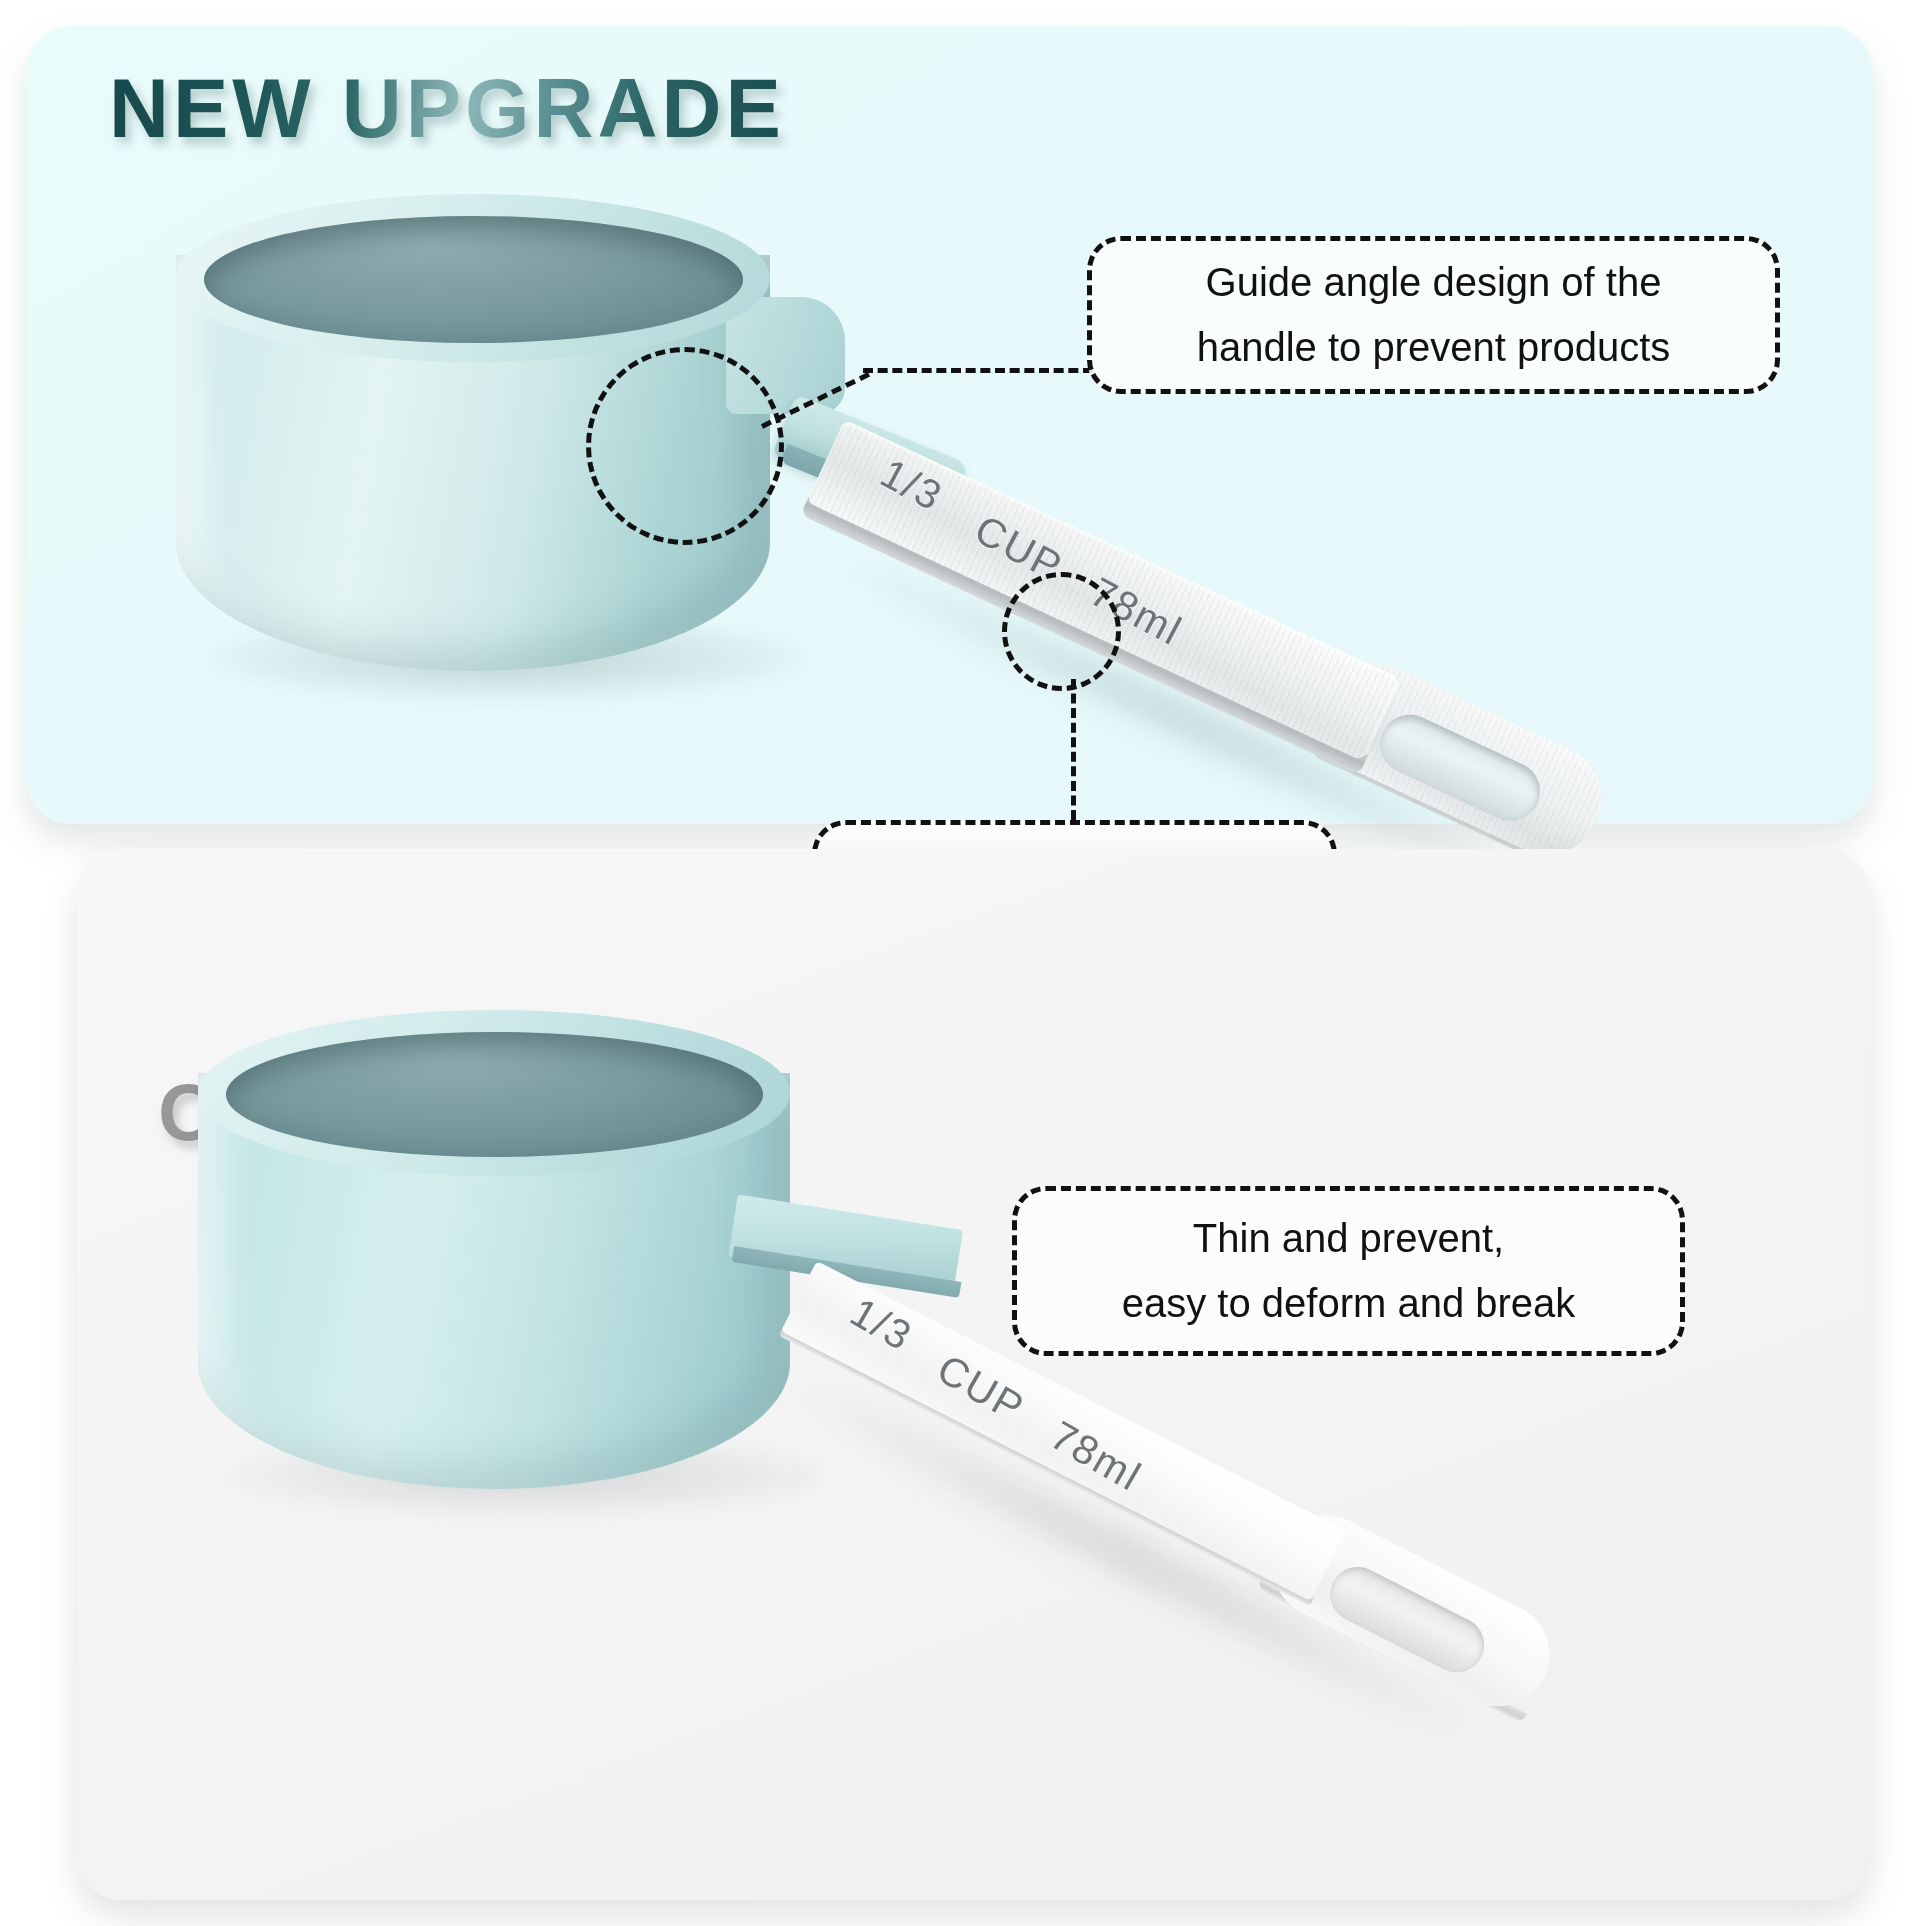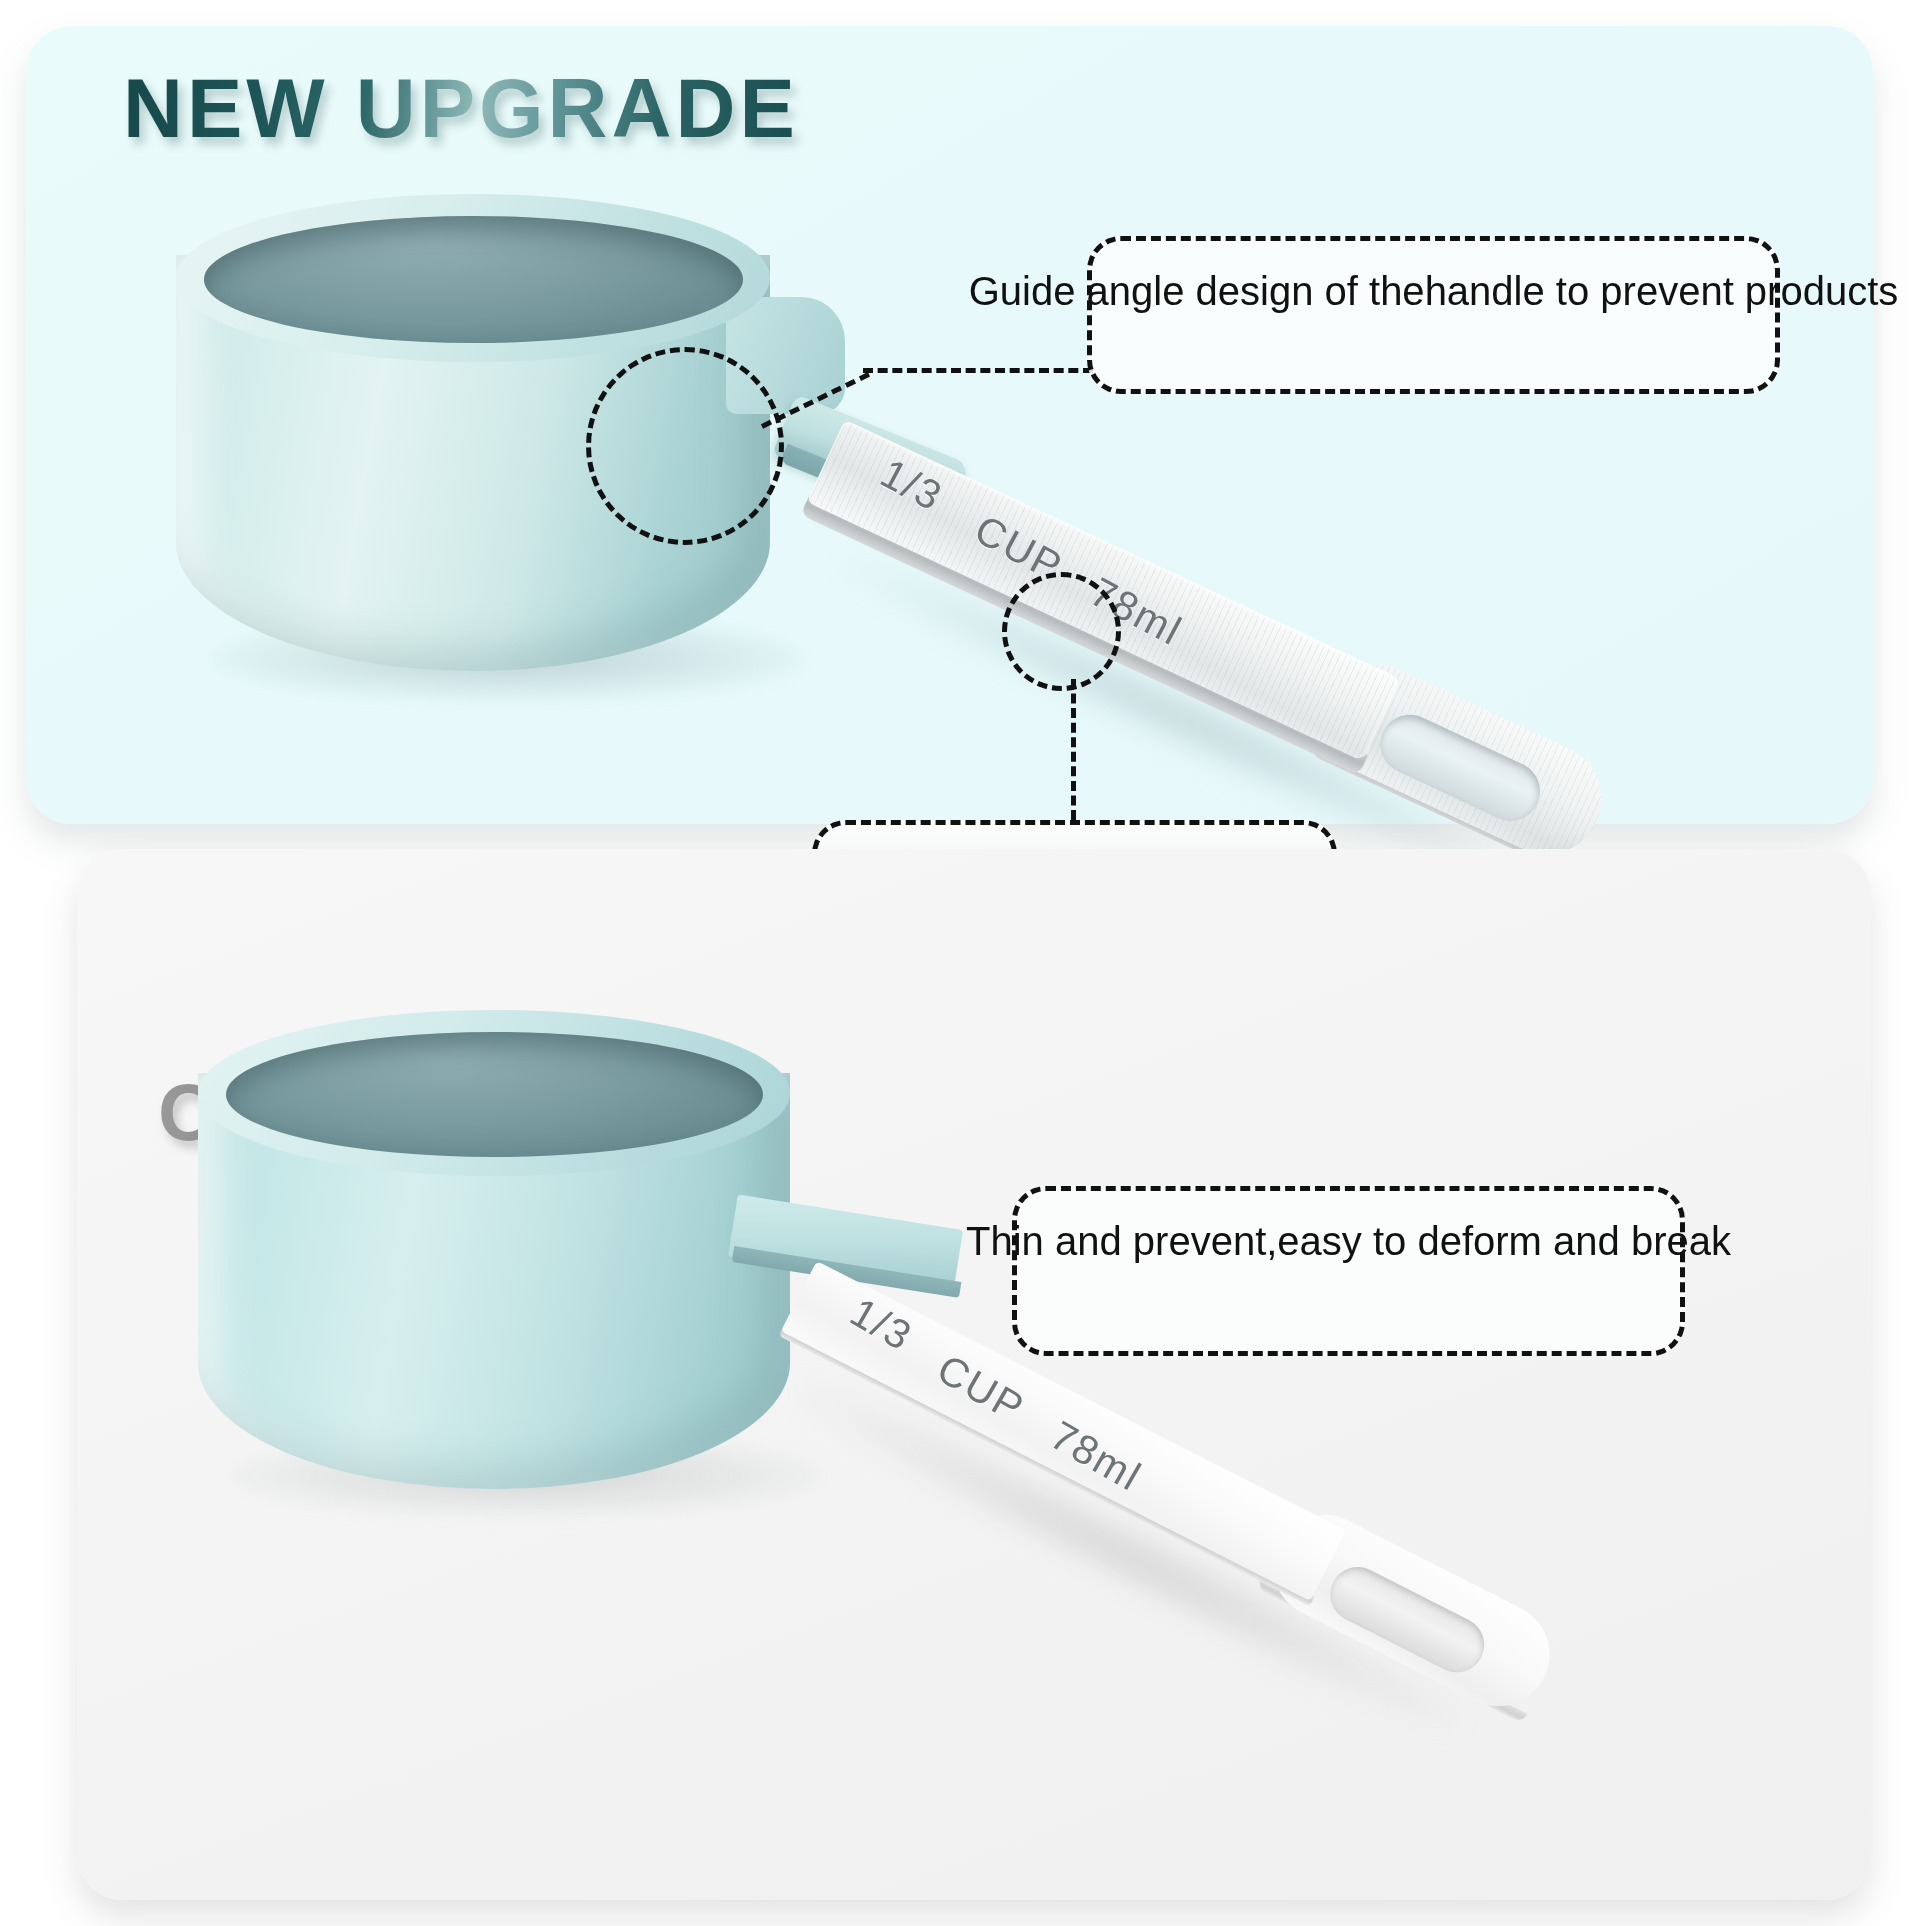--- a/index.html
+++ b/index.html
@@ -22,37 +22,37 @@
     box-shadow:0 18px 34px rgba(90,90,90,.16);
   }
 
   
   .heading{
     position:absolute;font-weight:bold;letter-spacing:2px;
     white-space:nowrap;-webkit-background-clip:text;background-clip:text;
     color:transparent;
   }
   #title-new{
-    left:123px;top:61px;font-size:83px;letter-spacing:4px;
+    left:109px;top:61px;font-size:83px;letter-spacing:4px;
     background-image:linear-gradient(95deg,#16494b 0%,#1d5557 20%,#2f6a6a 36%,
       #8fb8b8 52%,#5f9496 64%,#2a6264 80%,#1a4e50 100%);
     filter:drop-shadow(5px 7px 5px rgba(120,150,150,.45));
   }
   #title-other{
     left:158px;top:1067px;font-size:79px;letter-spacing:3px;
     background-image:linear-gradient(95deg,#9a9a9a 0%,#8d8d8d 14%,#2e2e2e 30%,
       #1f1f1f 38%,#ababab 52%,#8c8c8c 62%,#4a4a4a 78%,#343434 100%);
     filter:drop-shadow(5px 7px 5px rgba(160,160,160,.55));
   }
 
   
   .callout{
     position:absolute;border:5px dashed #111;border-radius:34px;
     background:rgba(252,253,253,.88);
-    display:flex;justify-content:center;
+    display:flex;flex-direction:column;justify-content:center;
     padding:18px 34px;box-sizing:border-box;
   }
   .callout span{
     display:block;font-size:40px;color:#111;line-height:1.62;
     text-align:center;white-space:nowrap;font-weight:400;
   }
   #callout-guide{left:1087px;top:236px;width:693px;height:158px;}
   #callout-thick{left:812px;top:820px;width:525px;height:168px;}
   #callout-thin {left:1012px;top:1186px;width:673px;height:170px;}
   .leader-seg{position:absolute;background:transparent;}

